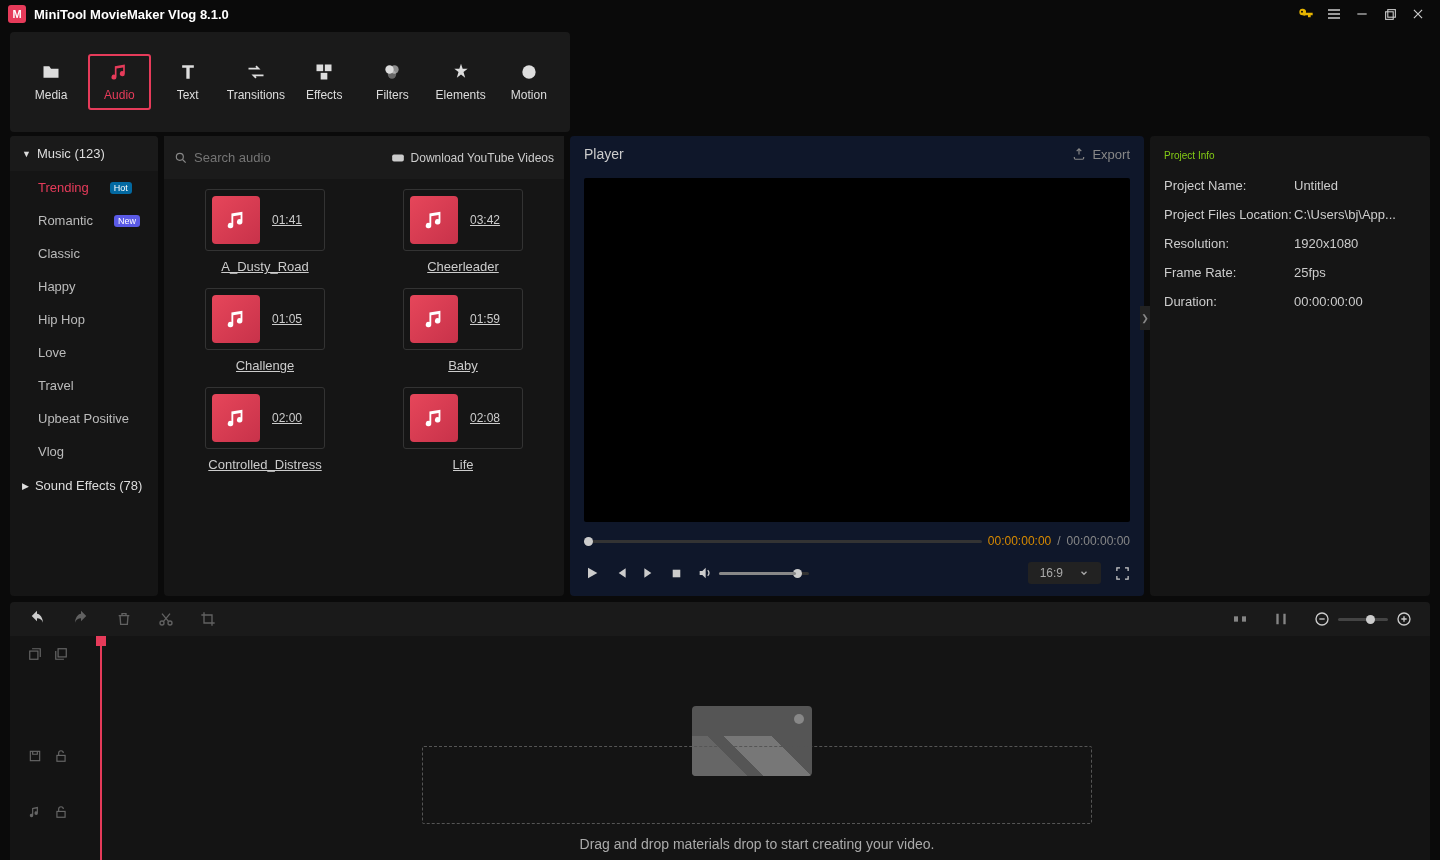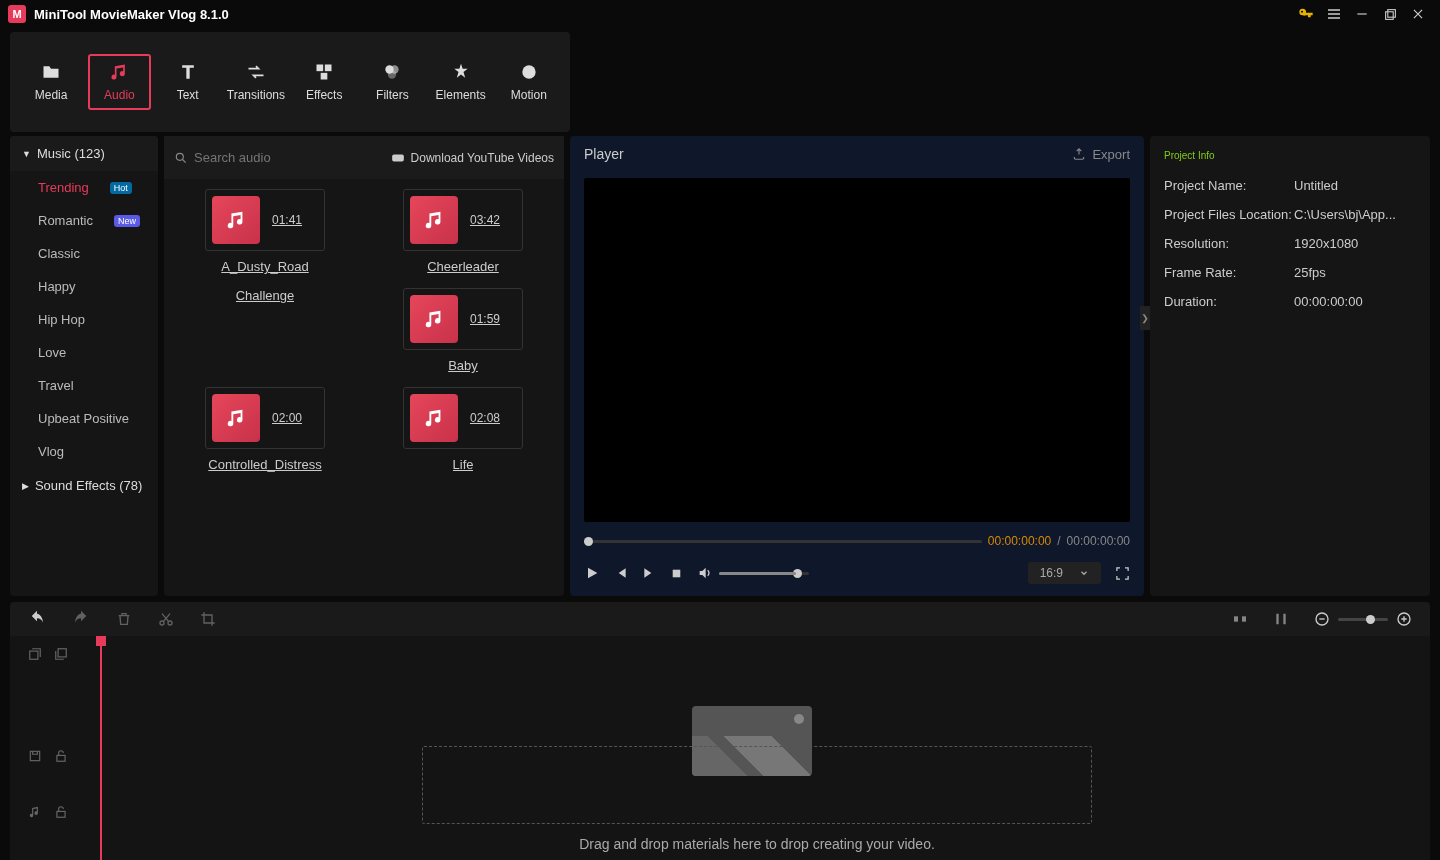--- a/index.html
+++ b/index.html
@@ -281,20 +281,28 @@
             <div class="audthumb">
               <svg width="22" height="22" viewBox="0 0 24 24" fill="#fff">
                 <path d="M9 18a3 3 0 1 1-2-2.83V5l12-2v11a3 3 0 1 1-2-2.83V6.5l-8 1.33V18z"></path>
               </svg>
             </div>
             <div class="auddur">03:42</div>
           </div>
           <div class="audname">Cheerleader</div>
         </div>
         <div class="auditem">
+          <div class="audrow">
+            <div class="audthumb">
+              <svg width="22" height="22" viewBox="0 0 24 24" fill="#fff">
+                <path d="M9 18a3 3 0 1 1-2-2.83V5l12-2v11a3 3 0 1 1-2-2.83V6.5l-8 1.33V18z"></path>
+              </svg>
+            </div>
+            <div class="auddur">01:05</div>
+          </div>
           <div class="audname">Challenge</div>
         </div>
         <div class="auditem">
           <div class="audrow">
             <div class="audthumb">
               <svg width="22" height="22" viewBox="0 0 24 24" fill="#fff">
                 <path d="M9 18a3 3 0 1 1-2-2.83V5l12-2v11a3 3 0 1 1-2-2.83V6.5l-8 1.33V18z"></path>
               </svg>
             </div>
             <div class="auddur">01:59</div>
@@ -521,15 +529,15 @@
             <rect x="5" y="11" width="14" height="10"></rect>
             <path d="M8 11V7a4 4 0 0 1 8 0"></path>
           </svg>
         </span>
     </div>
   </div>
   <div class="tlbody">
     <div class="playhead"></div>
     <div class="dropimg"></div>
     <div class="dropzone"></div>
-    <div class="dropcap">Drag and drop materials here to drop creating your video.</div>
+    <div class="dropcap">Drag and drop materials drop to start creating your video.</div>
   </div>
 </div>
 
 </body></html>

